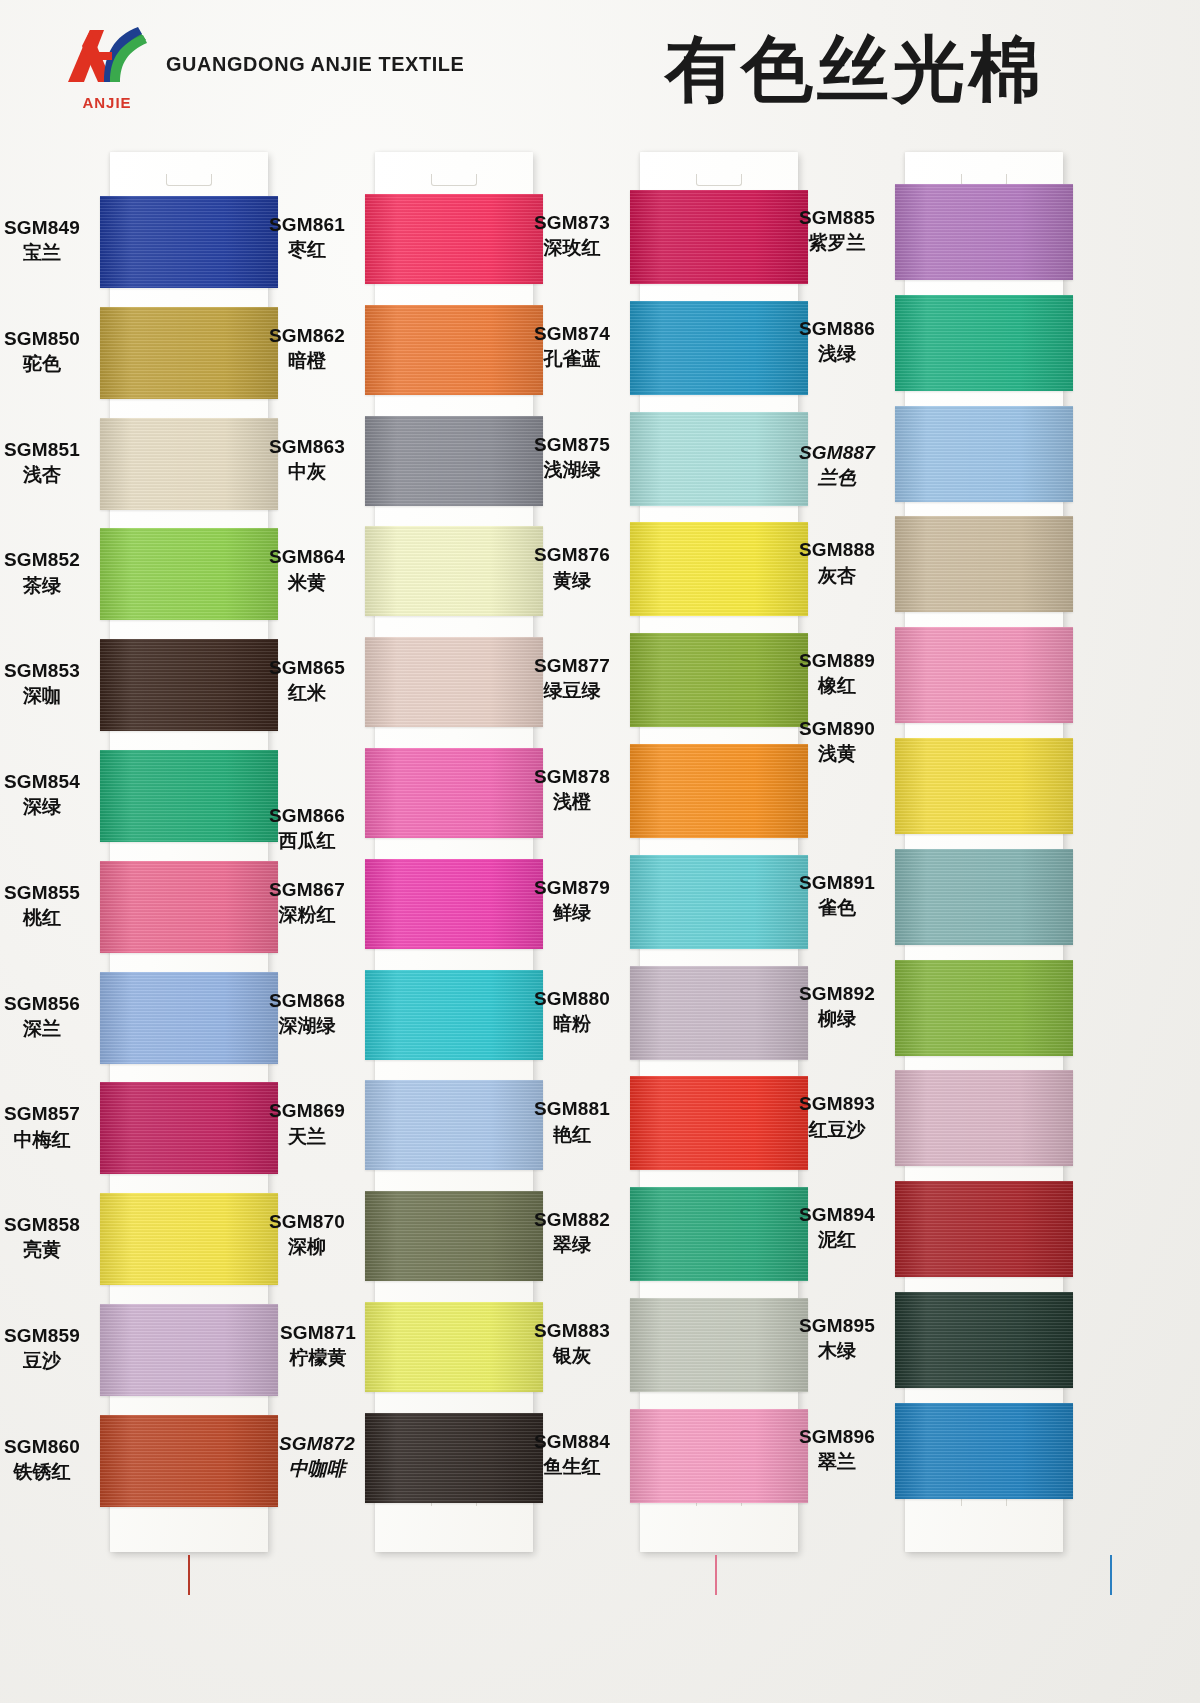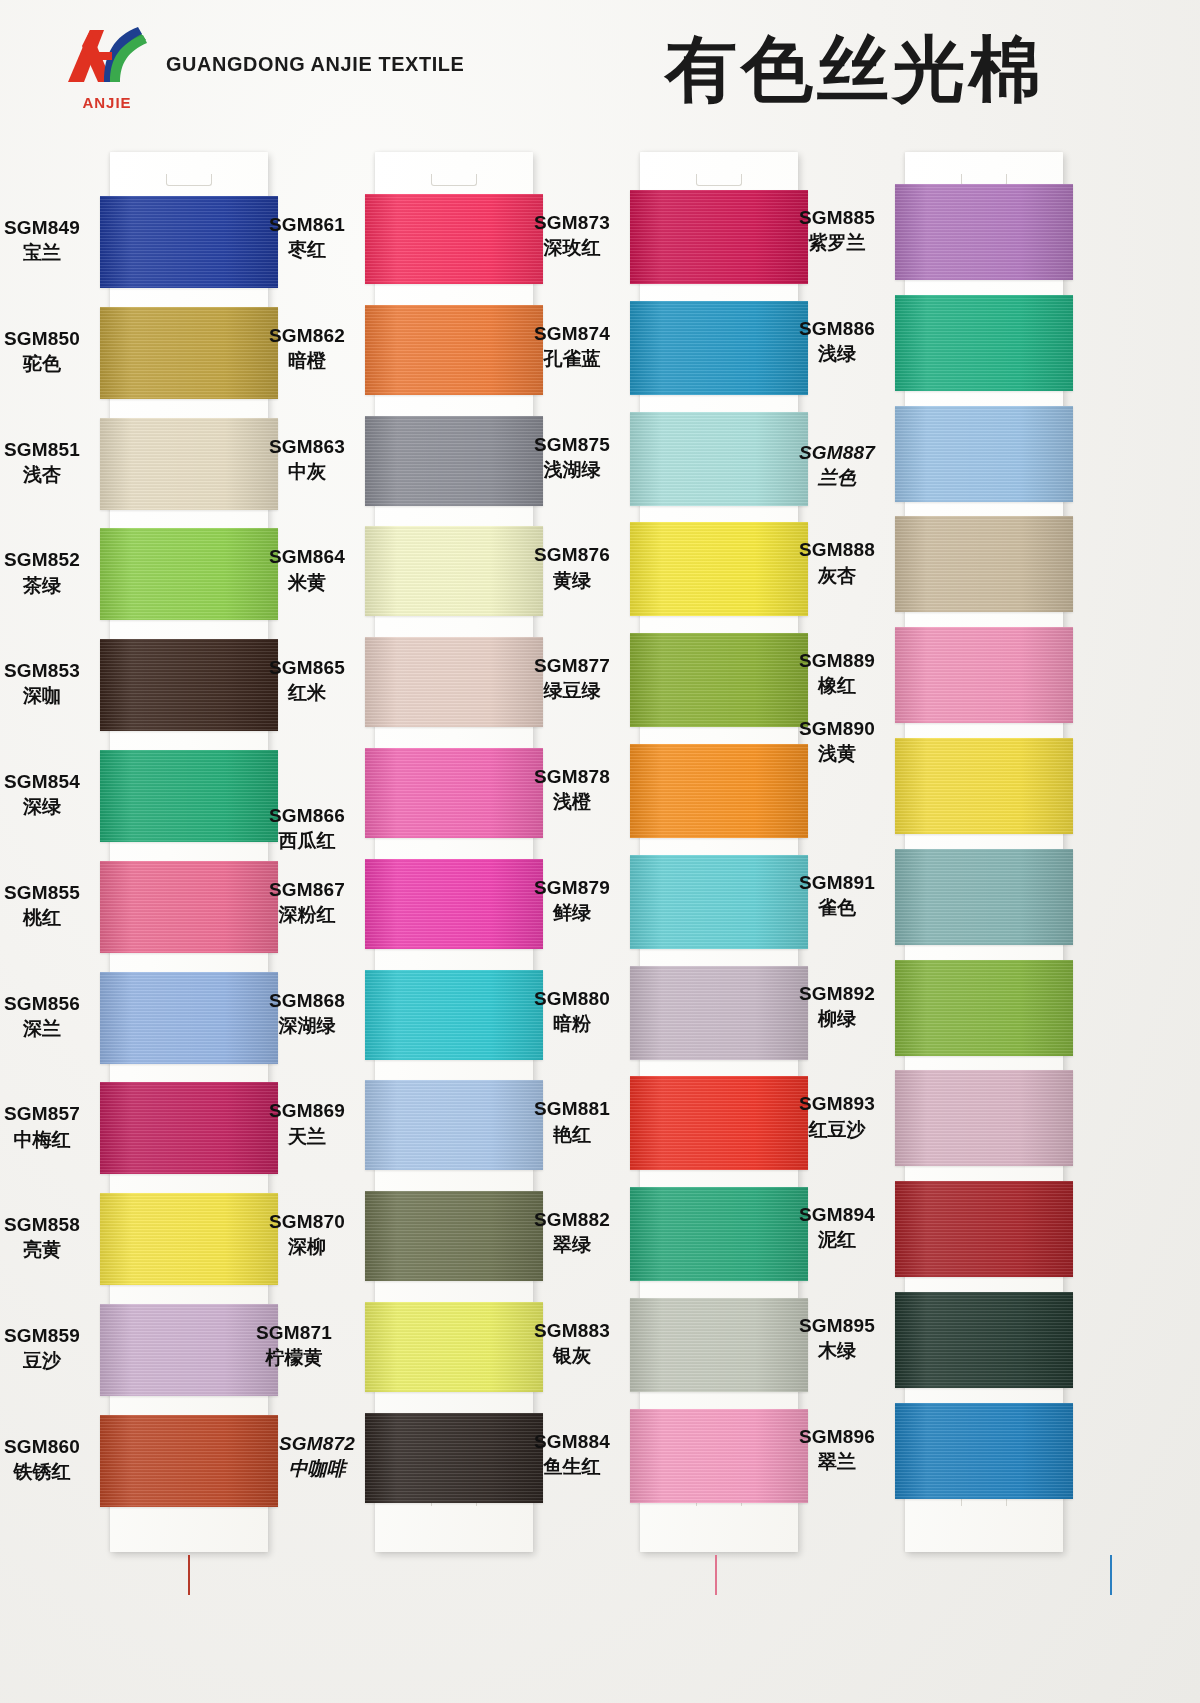--- a/index.html
+++ b/index.html
@@ -272,21 +272,21 @@
         <span class="name">深湖绿</span>
       </div>
       <div class="label" style="position: absolute; left: 247px; top: 1099.4px;">
         <span class="code">SGM869</span>
         <span class="name">天兰</span>
       </div>
       <div class="label" style="position: absolute; left: 247px; top: 1210.2px;">
         <span class="code">SGM870</span>
         <span class="name">深柳</span>
       </div>
-      <div class="label" style="position: absolute; left: 234px; top: 1321px;">
+      <div class="label" style="position: absolute; left: 258px; top: 1321px;">
         <span class="code">SGM871</span>
         <span class="name">柠檬黄</span>
       </div>
       <div class="label" style="position: absolute; left: 257px; top: 1431.8px; font-style: italic;">
         <span class="code">SGM872</span>
         <span class="name">中咖啡</span>
       </div>
       <div class="label" style="position: absolute; left: 512px; top: 211px;">
         <span class="code">SGM873</span>
         <span class="name">深玫红</span>

